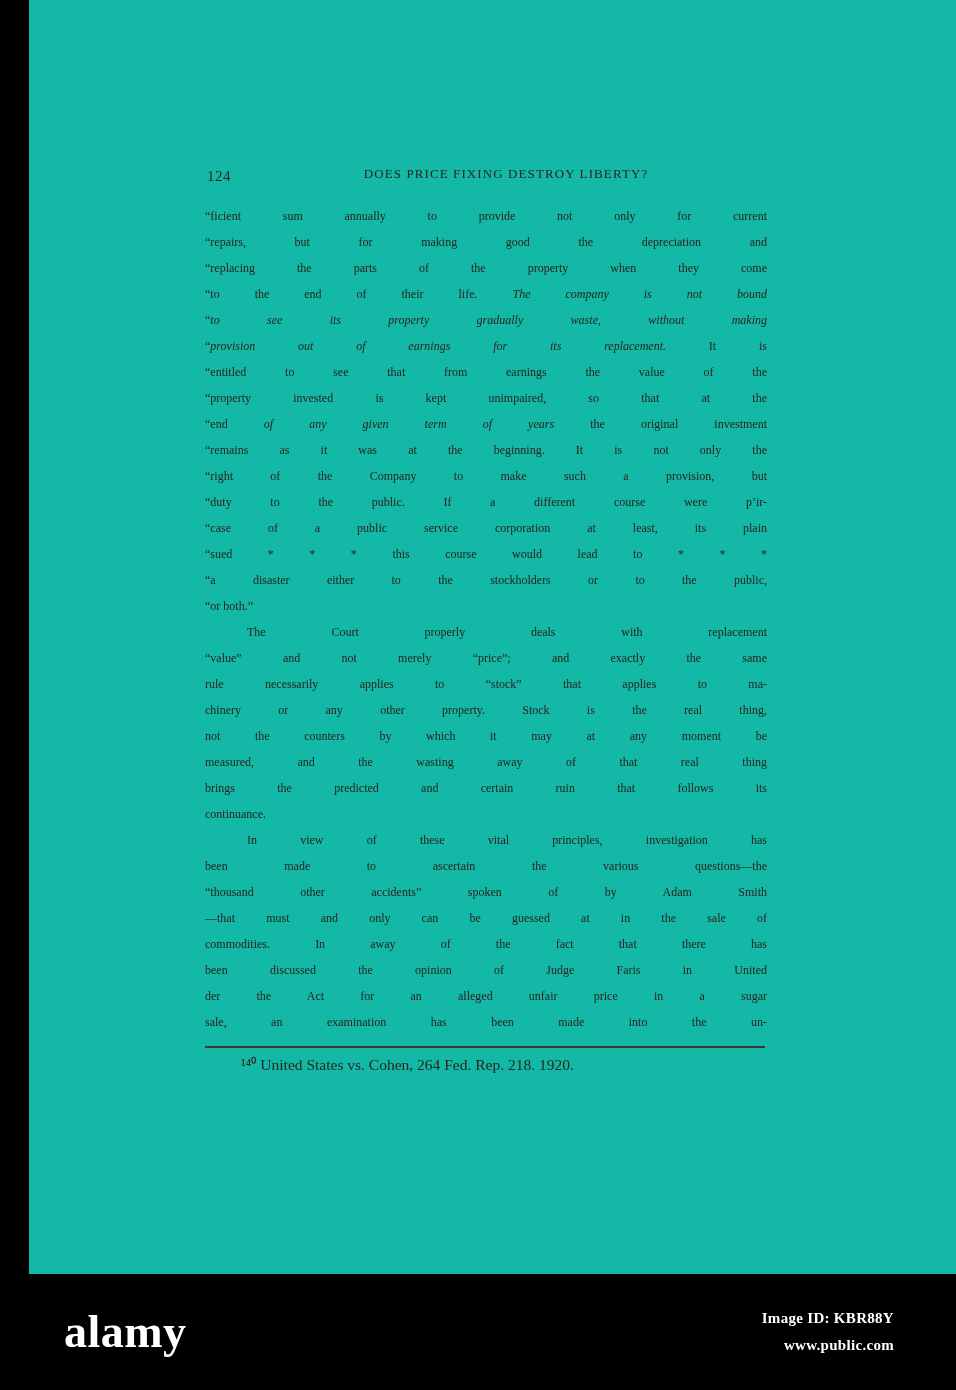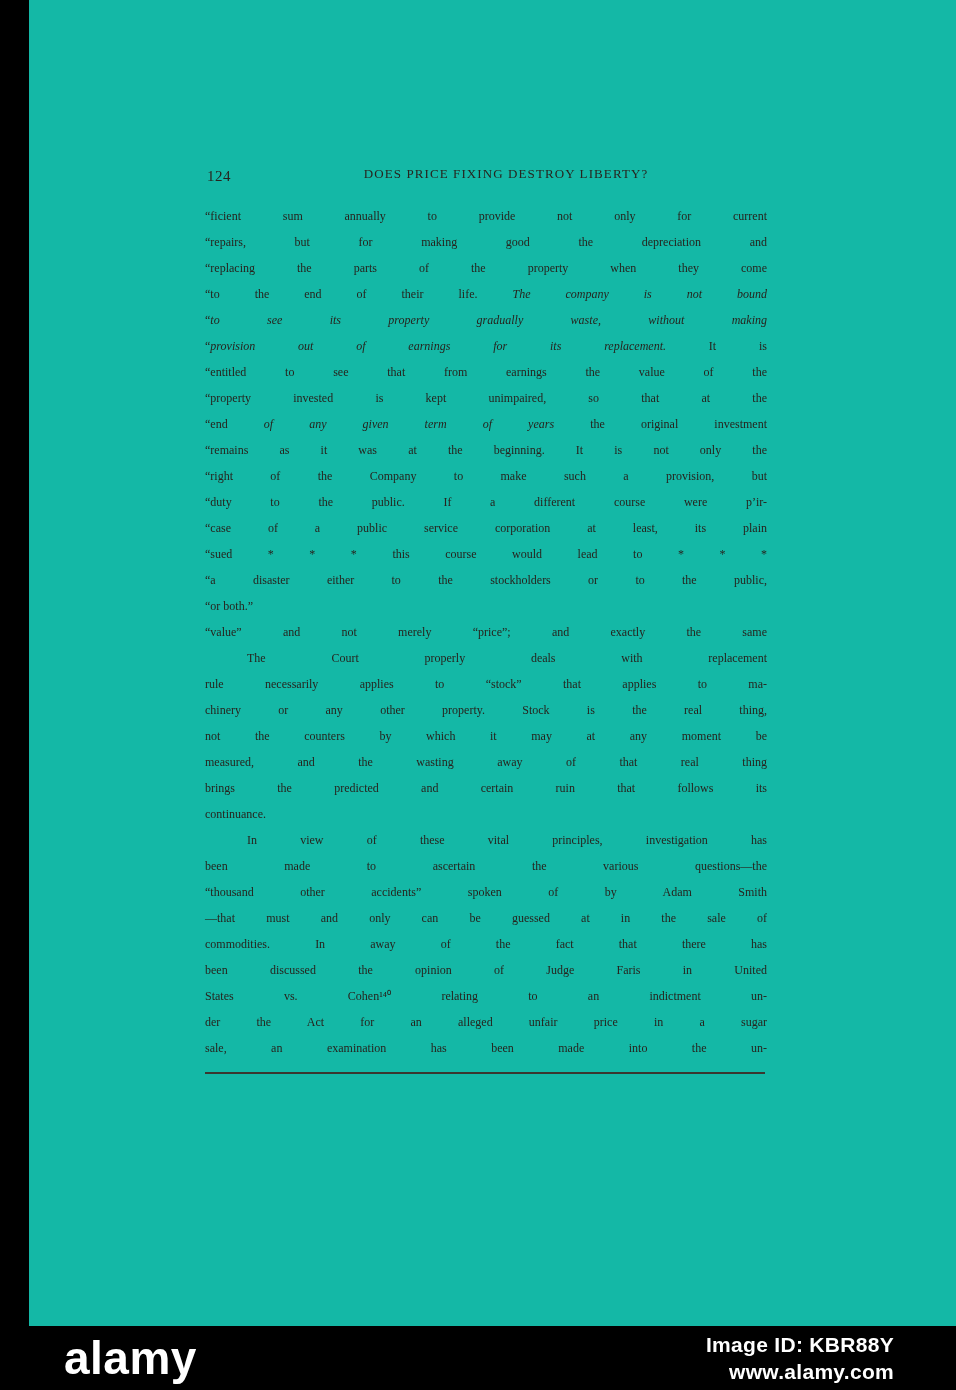--- a/index.html
+++ b/index.html
@@ -62,39 +62,39 @@
     margin: 0 0 6px 0;
   }
   .footnote {
     font-size: 15.5px;
     line-height: 22px;
     text-indent: 36px;
     color: #27241e;
   }
   .footer-bar {
     position: absolute; left: 0; bottom: 0;
-    width: 956px; height: 64px;
+    width: 956px; height: 116px;
     background: #000000;
     color: #ffffff;
     display: flex;
     align-items: center;
     justify-content: space-between;
     box-sizing: border-box;
     padding: 0 62px 0 64px;
-    font-family: Liberation Sans, sans-serif;
+    font-family: Liberation Serif, serif;
   }
   .alamy-logo {
     font-size: 46px;
     font-weight: bold;
     letter-spacing: 0.5px;
     line-height: 1;
   }
   .image-meta {
     text-align: right;
-    font-size: 21px;
+    font-size: 15px;
     line-height: 27px;
     font-weight: bold;
     letter-spacing: 0.3px;
   }
 </style>
 </head>
 <body>
 
 <div class="scan-page">
   <div class="left-strip"></div>
@@ -115,44 +115,44 @@
         <div class="line"><span>“entitled to see that from earnings the value of the</span></div>
         <div class="line"><span>“property invested is kept unimpaired, so that at the</span></div>
         <div class="line"><span>“end </span><i>of any given term of years</i><span> the original investment</span></div>
         <div class="line"><span>“remains as it was at the beginning.  It is not only the</span></div>
         <div class="line"><span>“right of the Company to make such a provision, but</span></div>
         <div class="line"><span>“duty to the public.  If a different course were p’ir-</span></div>
         <div class="line"><span>“case of a public service corporation at least, its plain</span></div>
         <div class="line"><span>“sued  *  *  *  this course would lead to  *  *  *</span></div>
         <div class="line"><span>“a disaster either to the stockholders or to the public,</span></div>
         <div class="line last"><span>“or both.”</span></div>
+        <div class="line indent"><span>The Court properly deals with replacement</span></div>
         <div class="line"><span>“value” and not merely “price”; and exactly the same</span></div>
-        <div class="line indent"><span>The Court properly deals with replacement</span></div>
         <div class="line"><span>rule necessarily applies to “stock” that applies to ma-</span></div>
         <div class="line"><span>chinery or any other property.  Stock is the real thing,</span></div>
         <div class="line"><span>not the counters by which it may at any moment be</span></div>
         <div class="line"><span>measured, and the wasting away of that real thing</span></div>
         <div class="line"><span>brings the predicted and certain ruin that follows its</span></div>
         <div class="line last"><span>continuance.</span></div>
         <div class="line indent"><span>In view of these vital principles, investigation has</span></div>
         <div class="line"><span>been made to ascertain the various questions—the</span></div>
         <div class="line"><span>“thousand other accidents” spoken of by Adam Smith</span></div>
         <div class="line"><span>—that must and only can be guessed at in the sale of</span></div>
         <div class="line"><span>commodities.  In away of the fact that there has</span></div>
         <div class="line"><span>been discussed the opinion of Judge Faris in United</span></div>
-        <div class="line"><span>States vs. Cohen¹⁴⁰ relating to an indictment un-</span></div>
         <div class="line"><span>der the Act for an alleged unfair price in a sugar</span></div>
         <div class="line"><span>sale, an examination has been made into the un-</span></div>
       </div>
 
     <div class="footnote-block">
       <hr class="footnote-rule">
+      <div class="footnote">¹⁴⁰ United States vs. Cohen, 264 Fed. Rep. 218.   1920.</div>
     </div>
   </div>
 </div>
 
 <div class="footer-bar">
   <div class="alamy-logo">alamy</div>
   <div class="image-meta">
     <div>Image ID: KBR88Y</div>
-    <div>www.alamy.com</div>
+    <div>www.public.com</div>
   </div>
 </div>
 
 </body></html>

